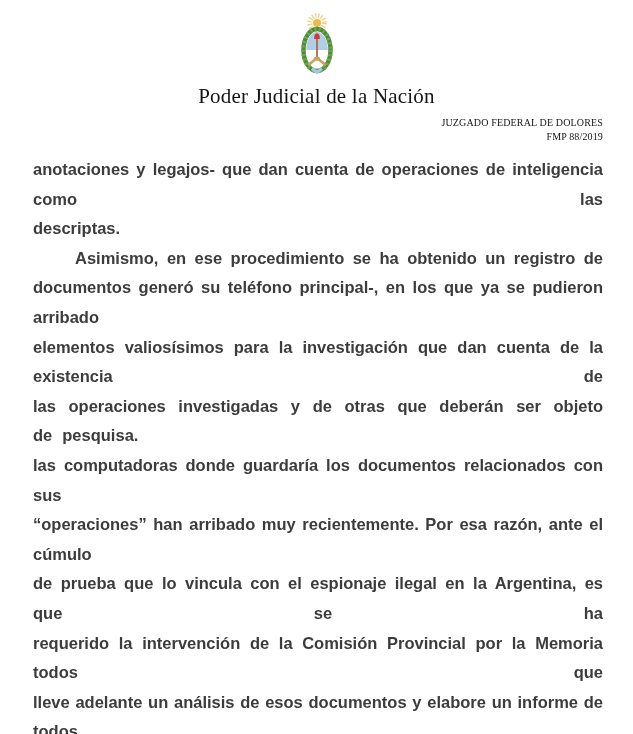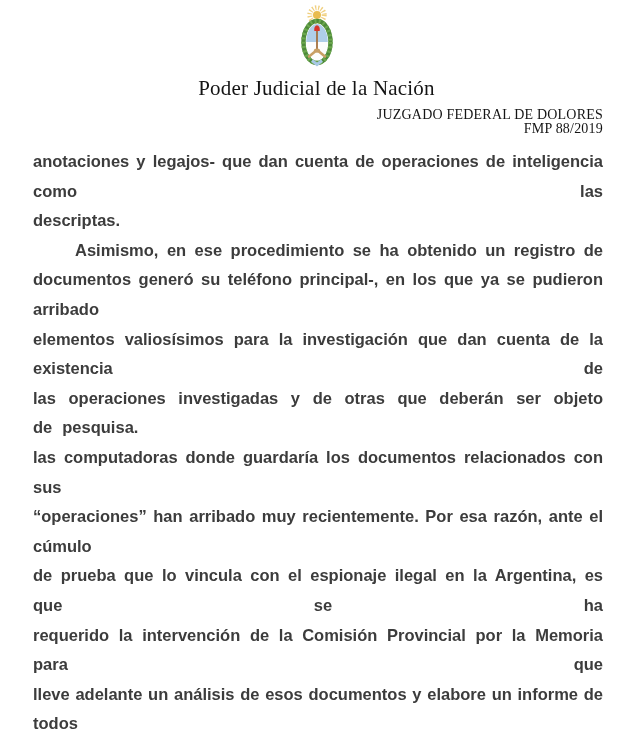--- a/index.html
+++ b/index.html
@@ -5,32 +5,32 @@
   html, body { margin: 0; padding: 0; }
   body {
     width: 633px; height: 734px;
     background: #ffffff;
     font-family: "Liberation Sans", sans-serif;
     overflow: hidden;
   }
   .page { width: 633px; height: 734px; position: relative; box-sizing: border-box; }
 
   
-  .header { text-align: center; padding-top: 4px; }
+  .header { text-align: center; padding-top: 12px; }
   .crest { width: 46px; height: 66px; display: inline-block; }
   .title {
     font-family: "Liberation Serif", serif;
     font-size: 21px; font-weight: 400; color: #141414;
     margin: 2px 0 0 0; letter-spacing: 0.01em;
   }
   .court-block {
     text-align: right;
     margin: 7px 30px 0 17px;
     font-family: "Liberation Serif", serif;
-    font-size: 14px; line-height: 14px; color: #141414;
+    font-size: 10px; line-height: 14px; color: #141414;
     letter-spacing: 0.015em;
   }
 
   
   .body-text {
     margin: 11px 30px 0 33px;
     font-size: 16.5px;
     line-height: 29.6px;
     color: #3c3c3c;
   }
@@ -93,18 +93,18 @@
       <div class="paragraph">
         <div class="line indent">Asimismo, en ese procedimiento se ha obtenido un registro de</div>
         <div class="line">documentos generó su teléfono principal-, en los que ya se pudieron arribado</div>
         <div class="line">elementos valiosísimos para la investigación que dan cuenta de la existencia de</div>
         <div class="line last">las operaciones investigadas y de otras que deberán ser objeto de pesquisa.</div>
       </div>
       <div class="paragraph">
         <div class="line">las computadoras donde guardaría los documentos relacionados con sus</div>
         <div class="line">“operaciones” han arribado muy recientemente. Por esa razón, ante el cúmulo</div>
         <div class="line">de prueba que lo vincula con el espionaje ilegal en la Argentina, es que se ha</div>
-        <div class="line">requerido la intervención de la Comisión Provincial por la Memoria para que</div>
+        <div class="line">requerido la intervención de la Comisión Provincial por la Memoria todos que</div>
         <div class="line">lleve adelante un análisis de esos documentos y elabore un informe de todos</div>
       </div>
     </div>
 
 </div>
 
 </body></html>

